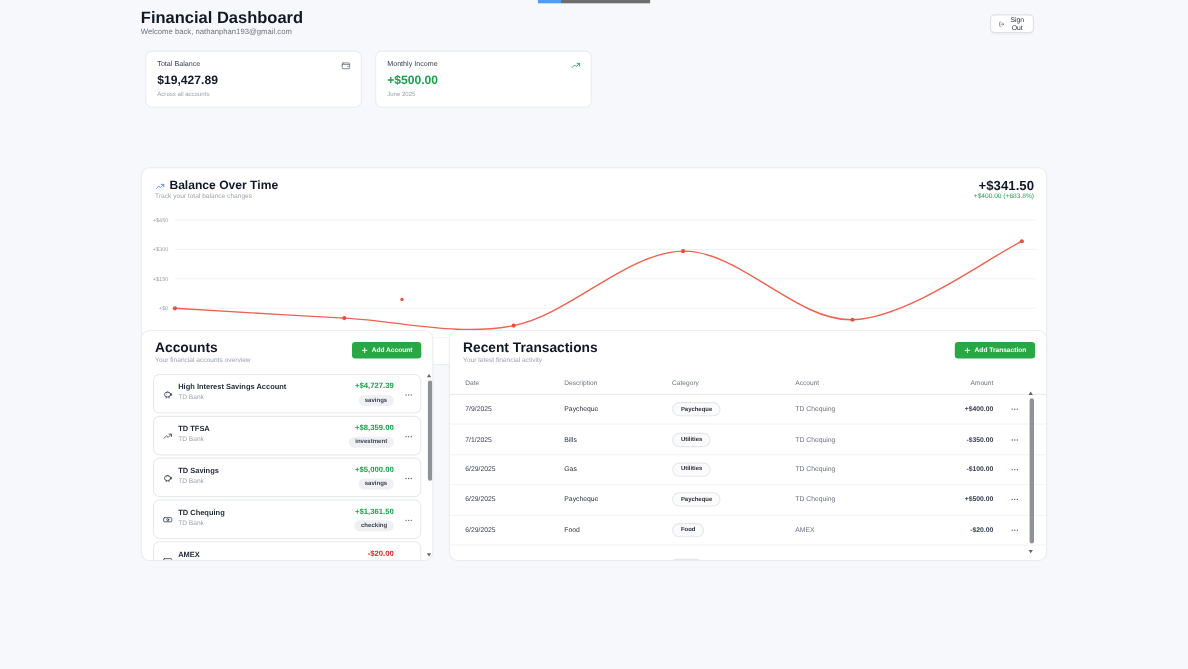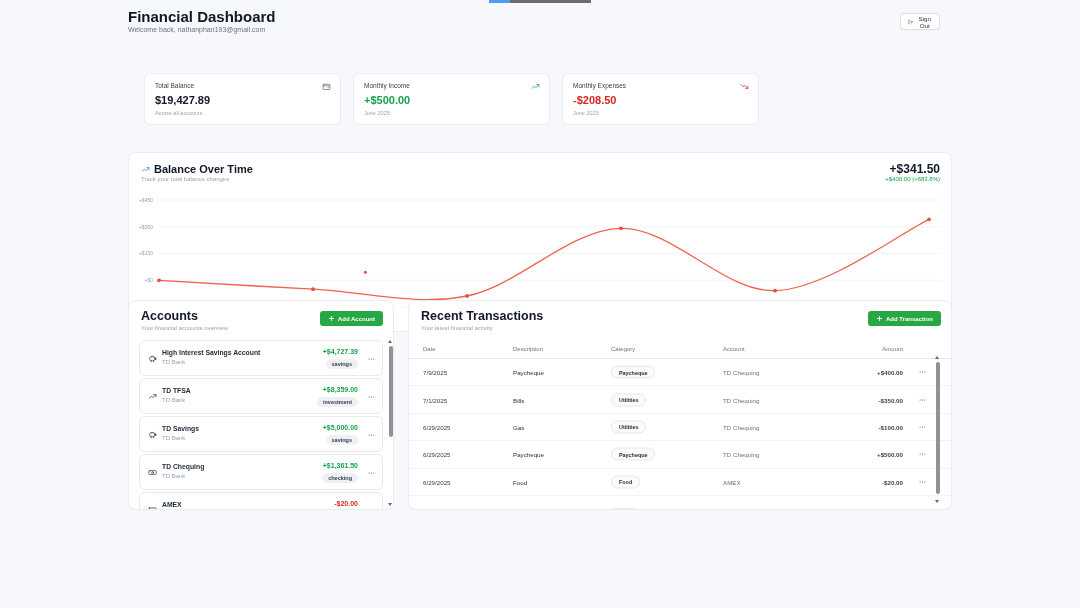--- a/index.html
+++ b/index.html
@@ -14,21 +14,21 @@
 
   
   .hdr-title { position:absolute; left:128px; top:8px; font-size:15px; font-weight:700; color:#111827; }
   .hdr-sub { position:absolute; left:128px; top:26px; font-size:7px; color:#6b7280; }
   .signout { position:absolute; left:900px; top:13px; height:17px; padding:0 7px; display:flex; align-items:center; gap:4px;
              background:#fff; border:1px solid #dde1e6; border-radius:4px; font-size:6.2px; color:#1f2937; cursor:pointer;
              box-shadow:0 1px 1px rgba(0,0,0,.03); font-family:inherit; }
   .signout .ic { width:8px; height:8px; display:inline-block; color:#374151; }
 
   
-  .cards { position:absolute; left:144px; top:46px; width:824px; height:52px; display:flex; gap:12px;margin-top:27px; }
+  .cards { position:absolute; left:132px; top:46px; width:824px; height:52px; display:flex; gap:12px; }
   .card { position:relative; width:197px; height:52px; background:#fff; border:1px solid #e9ecf0; border-radius:6px; padding:8px 10px; }
   .card .lbl { font-size:6.5px; color:#374151; }
   .card .val { font-size:11px; font-weight:700; margin-top:5px; }
   .card .sub { font-size:5.5px; color:#9ca3af; margin-top:4px; }
   .card .ic { position:absolute; right:9px; top:8px; width:9px; height:9px; }
   .tone-neutral { color:#111827; }
   .tone-positive { color:#16a34a; }
   .tone-negative { color:#dc2626; }
   .ic svg { width:100%; height:100%; display:block; }
   .ic-gray { color:#6b7280; } .ic-green { color:#16a34a; } .ic-red { color:#dc2626; } .ic-blue { color:#3b82f6; }
@@ -123,31 +123,20 @@
   </div>
       <div class="card">
     <div class="lbl">Monthly Income</div>
     <span class="ic ic-green">
           <svg viewBox="0 0 24 24" fill="none" stroke="currentColor" stroke-width="2" stroke-linecap="round" stroke-linejoin="round">
             <polyline points="3 17 9 11 13 15 21 7"></polyline>
             <polyline points="15 7 21 7 21 13"></polyline>
           </svg>
         </span>
     <div class="val tone-positive">+$500.00</div>
-    <div class="sub">June 2025</div>
-  </div>
-      <div class="card">
-    <div class="lbl">Monthly Expenses</div>
-    <span class="ic ic-red">
-          <svg viewBox="0 0 24 24" fill="none" stroke="currentColor" stroke-width="2" stroke-linecap="round" stroke-linejoin="round">
-            <polyline points="3 7 9 13 13 9 21 17"></polyline>
-            <polyline points="21 11 21 17 15 17"></polyline>
-          </svg>
-        </span>
-    <div class="val tone-negative">-$208.50</div>
     <div class="sub">June 2025</div>
   </div>
     </div>
 
   <section class="chart-panel">
     <svg class="chart-svg" id="chartSvg" viewBox="0 0 824 180">
         <line x1="30" y1="47.0" x2="812" y2="47.0" stroke="#eef1f4" stroke-width="0.8"></line>
         <text x="24" y="48.8" font-size="5" fill="#9aa0a6" text-anchor="end" font-family="Liberation Sans, sans-serif">+$450</text>
         <line x1="30" y1="73.8" x2="812" y2="73.8" stroke="#eef1f4" stroke-width="0.8"></line>
         <text x="24" y="75.6" font-size="5" fill="#9aa0a6" text-anchor="end" font-family="Liberation Sans, sans-serif">+$300</text>

